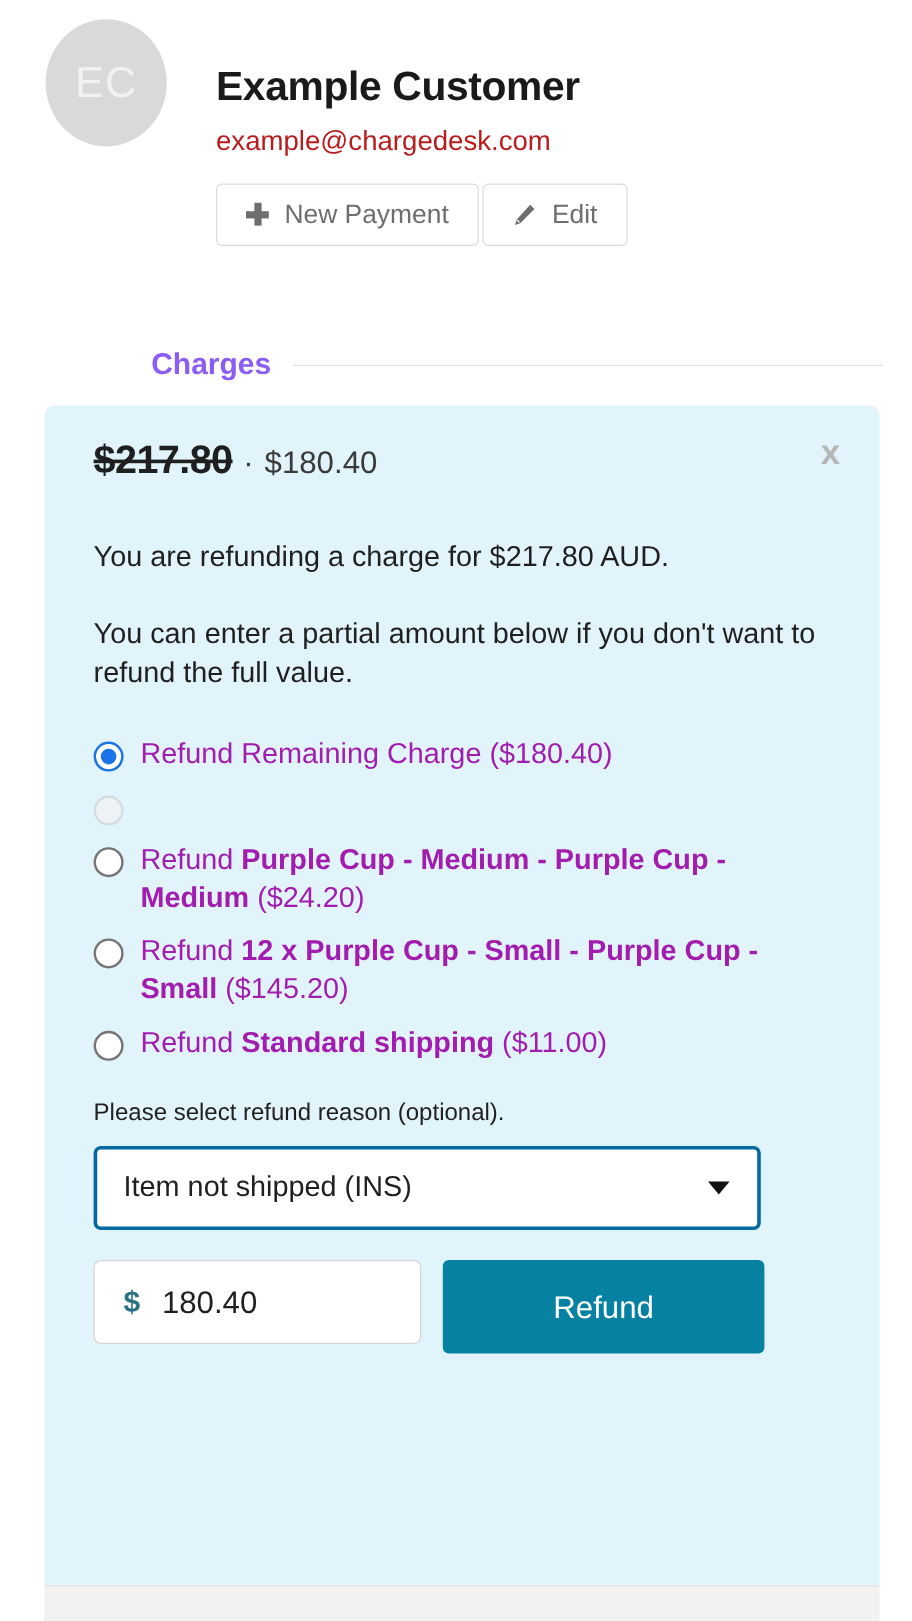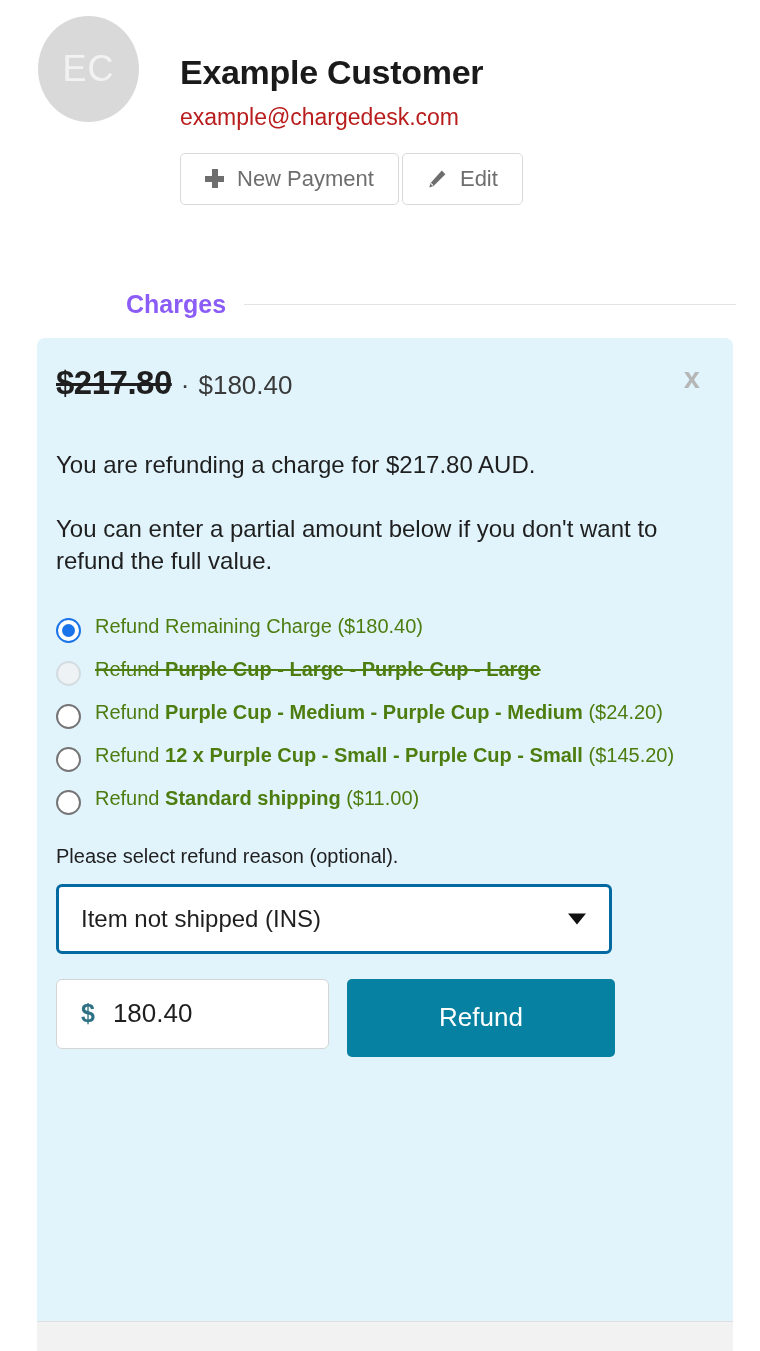--- a/index.html
+++ b/index.html
@@ -137,21 +137,21 @@
 
   
   .refund-panel {
     position: absolute;
     left: 37px;
     top: 338px;
     width: 696px;
     height: 983px;
     background: #e1f4fc;
     border-radius: 8px 8px 0 0;
-    padding: 26px 37px 0 19px;
+    padding: 26px 37px 0 41px;
   }
 
   .panel-footer-strip {
     position: absolute;
     left: 37px;
     top: 1321px;
     width: 696px;
     height: 30px;
     background: #f2f2f2;
     border-top: 1px solid #e0e0e0;
@@ -237,25 +237,24 @@
     height: 13px;
     border-radius: 50%;
     background: #1a73e8;
   }
   .radio-mark.dim {
     border: 2px solid #d3dde1;
     background: #eef2f4;
   }
 
   .radio-label {
-    font-size: 20px;
+    font-size: 24px;
     line-height: 1.33;
-    color: #4d7c0f;
-    font-weight: 400;
-    text-align: right;
+    color: #a21caf;
+    font-weight: 400;
   }
   .radio-label b { font-weight: bold; }
   .radio-row.disabled .radio-label { text-decoration: line-through; }
 
   
   .reason-label {
     margin-top: 30px;
     font-size: 20px;
     color: #1f1f1f;
     font-weight: 400;
@@ -392,23 +391,20 @@
 
       <div class="radio-row">
         <span class="radio-mark checked"></span>
         <span class="radio-label">
           <span>Refund </span><span>Remaining Charge</span><span> ($180.40)</span>
         </span>
       </div>
 
       <div class="radio-row disabled">
         <span class="radio-mark dim"></span>
-        <span class="radio-label">
-          <span>Refund </span><b>Purple Cup - Large - Purple Cup - Large</b><span></span>
-        </span>
       </div>
 
       <div class="radio-row">
         <span class="radio-mark"></span>
         <span class="radio-label">
           <span>Refund </span><b>Purple Cup - Medium - Purple Cup - Medium</b><span> ($24.20)</span>
         </span>
       </div>
 
       <div class="radio-row">

